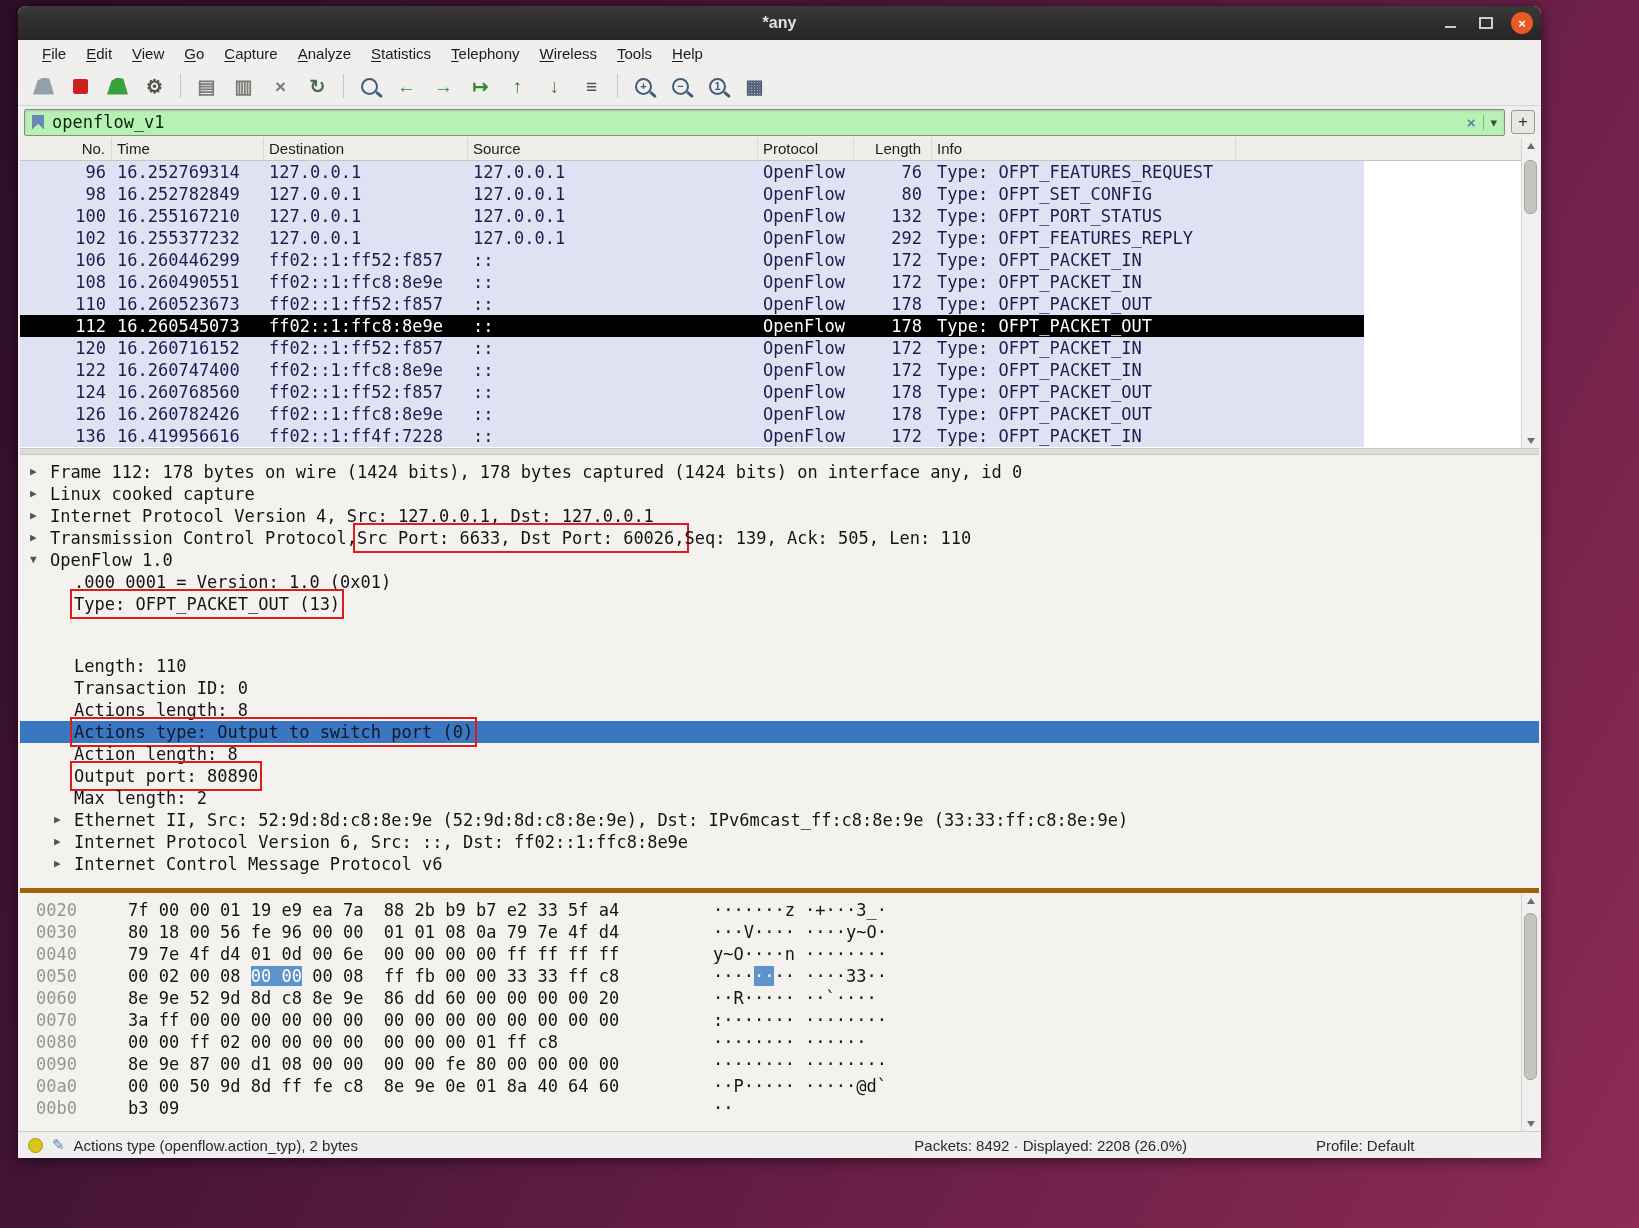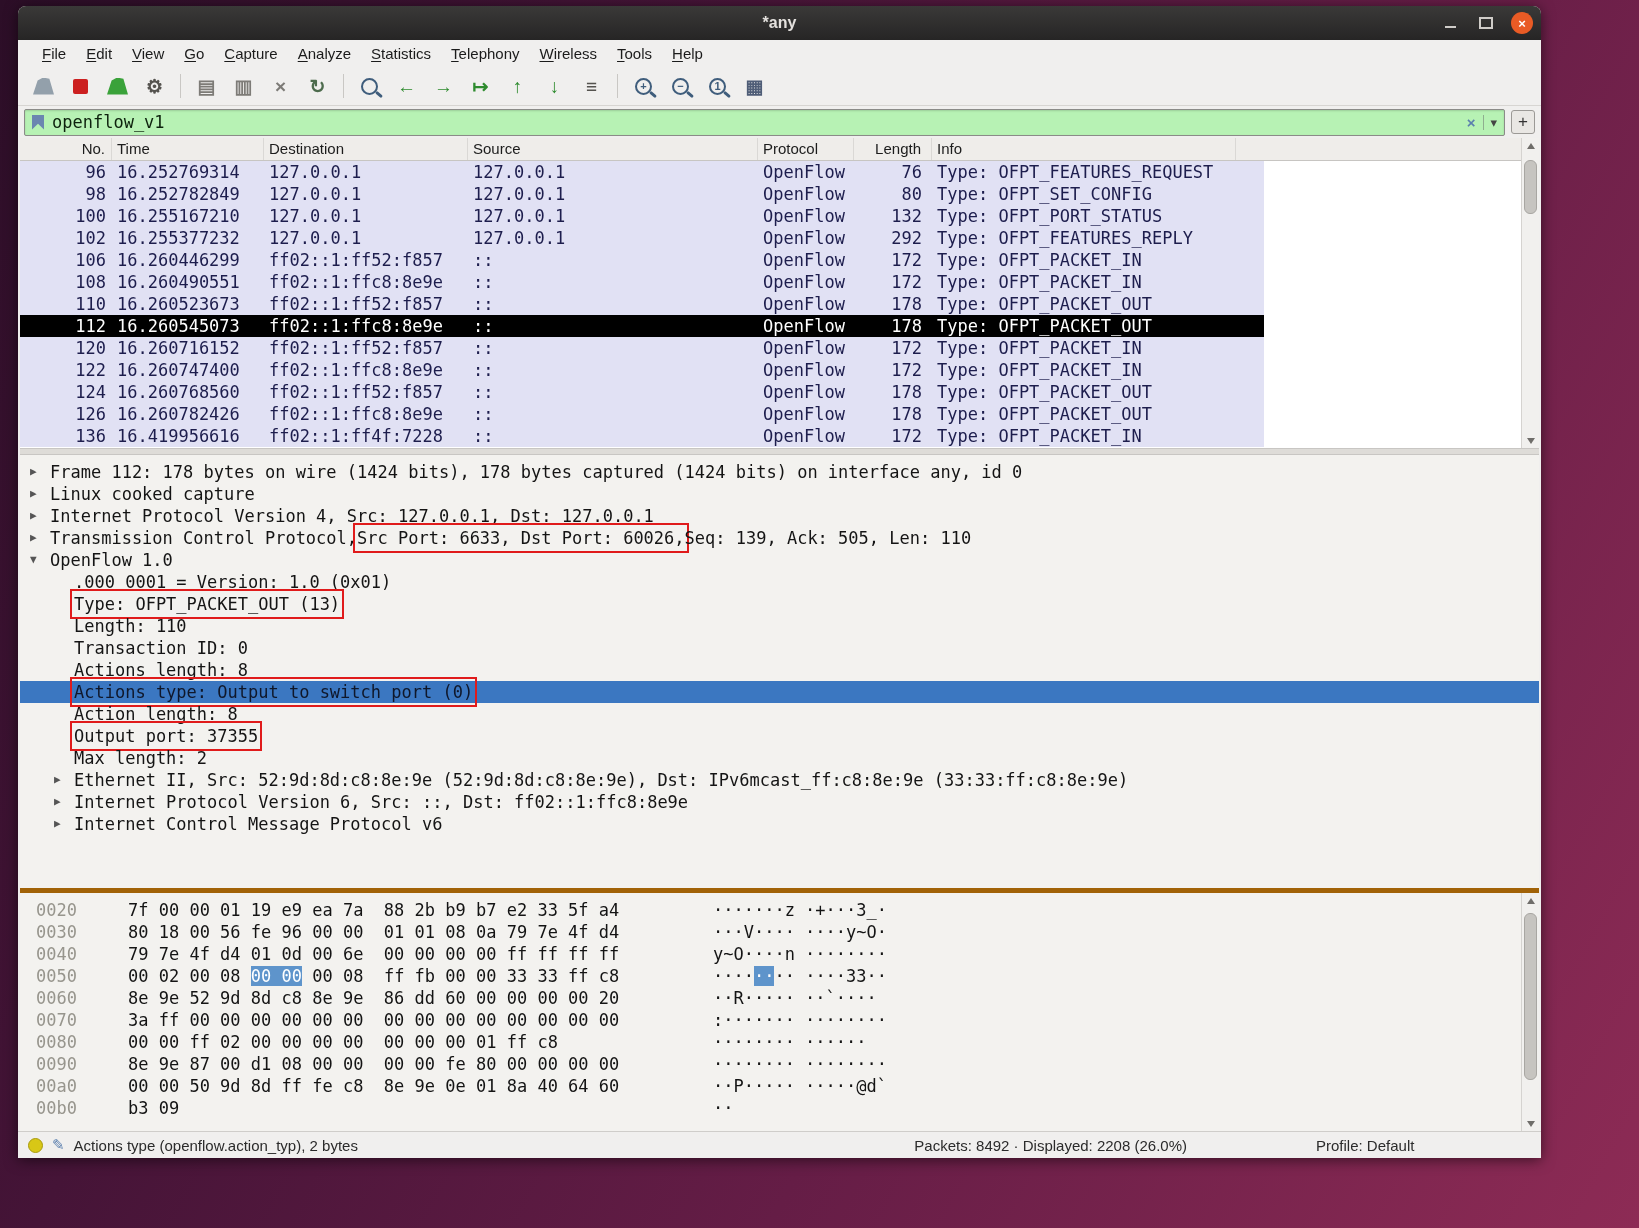--- a/index.html
+++ b/index.html
@@ -44,21 +44,21 @@
   .fdrop{color:#444;font-size:13px;border-left:1px solid #8fae8f;padding-left:6px;}
   .fplus{width:24px;height:24px;border:1px solid #9b9996;border-radius:3px;background:#e9e7e4;
     font-size:17px;line-height:20px;text-align:center;color:#333;padding:0;}
   
   .listwrap{flex:0 0 310px;position:relative;margin:0 2px;background:#fff;overflow:hidden;}
   .pheader{height:22px;display:flex;background:#efedea;border-bottom:1px solid #c7c5c2;
     font-size:15px;color:#1c1c1c;}
   .hcell{border-right:1px solid #dad8d5;padding-left:5px;line-height:22px;white-space:nowrap;overflow:hidden;}
   .hfill{flex:1;border-right:none;}
   .plist{height:288px;background:#fff;}
-  .prow{width:1244px;height:22px;display:flex;background:#e1e1f4;color:#1d1d4d;
+  .prow{width:1344px;height:22px;display:flex;background:#e1e1f4;color:#1d1d4d;
     font-family:"DejaVu Sans Mono",monospace;font-size:17px;line-height:22px;}
   .prow.sel{background:#000000;color:#fff;}
   .pcell{white-space:nowrap;overflow:hidden;}
   .c-no{width:92px;flex:0 0 92px;text-align:right;padding-right:6px;box-sizing:border-box;}
   .c-time{width:152px;flex:0 0 152px;padding-left:5px;box-sizing:border-box;}
   .c-dest{width:204px;flex:0 0 204px;padding-left:5px;box-sizing:border-box;}
   .c-src{width:290px;flex:0 0 290px;padding-left:5px;box-sizing:border-box;}
   .c-proto{width:96px;flex:0 0 96px;padding-left:5px;box-sizing:border-box;}
   .c-len{width:78px;flex:0 0 78px;text-align:right;padding-right:10px;box-sizing:border-box;}
   .c-info{flex:1;padding-left:5px;box-sizing:border-box;}
@@ -361,37 +361,37 @@
       <div class="drow" style="padding-left: 10px;">
         <span class="arr">▼</span>
         <span>OpenFlow 1.0</span>
       </div>
       <div class="drow" style="padding-left: 54px;">
         <span>.000 0001 = Version: 1.0 (0x01)</span>
       </div>
       <div class="drow" style="padding-left: 54px;">
         <span class="redbox">Type: OFPT_PACKET_OUT (13)</span>
       </div>
-      <div class="drow" style="padding-left: 54px;">
+      <div class="drow" style="padding-left: 54px; margin-top: 40px;">
         <span>Length: 110</span>
       </div>
       <div class="drow" style="padding-left: 54px;">
         <span>Transaction ID: 0</span>
       </div>
       <div class="drow" style="padding-left: 54px;">
         <span>Actions length: 8</span>
       </div>
       <div class="drow dsel" style="padding-left: 54px;">
         <span class="redbox">Actions type: Output to switch port (0)</span>
       </div>
       <div class="drow" style="padding-left: 54px;">
         <span>Action length: 8</span>
       </div>
       <div class="drow" style="padding-left: 54px;">
-        <span class="redbox">Output port: 37355</span>
+        <span class="redbox">Output port: 80890</span>
       </div>
       <div class="drow" style="padding-left: 54px;">
         <span>Max length: 2</span>
       </div>
       <div class="drow" style="padding-left: 34px;">
         <span class="arr">▶</span>
         <span>Ethernet II, Src: 52:9d:8d:c8:8e:9e (52:9d:8d:c8:8e:9e), Dst: IPv6mcast_ff:c8:8e:9e (33:33:ff:c8:8e:9e)</span>
       </div>
       <div class="drow" style="padding-left: 34px;">
         <span class="arr">▶</span>

